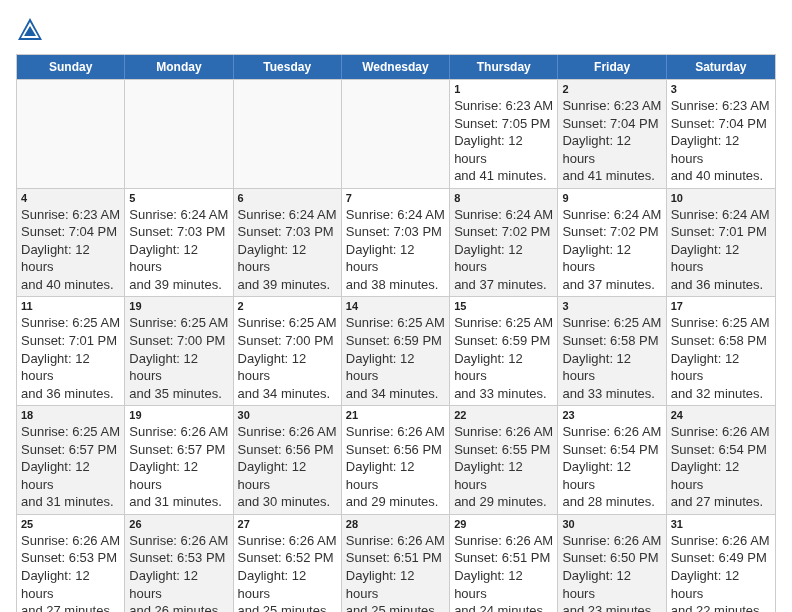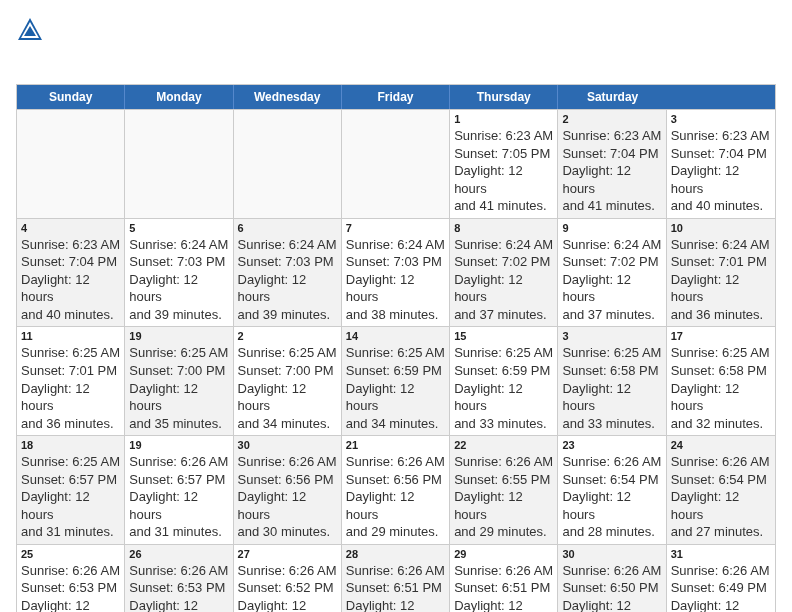--- a/index.html
+++ b/index.html
@@ -9,21 +9,20 @@
       width: 792px;
       height: 612px;
       overflow: hidden;
     }
     .page {
       width: 792px;
       height: 612px;
       padding: 16px;
       display: flex;
       flex-direction: column;
-      gap: 30px;
     }
     .header {
       display: flex;
       justify-content: space-between;
       align-items: flex-start;
       margin-bottom: 10px;
     }
     .logo {
       display: flex;
       align-items: center;
@@ -122,23 +121,24 @@
     <div class="title-section">
       <div class="month-title"></div>
       <div class="location"></div>
     </div>
   </div>
 
   <div class="calendar">
     <div class="cal-header">
     <div class="cal-header-cell">Sunday</div>
         <div class="cal-header-cell">Monday</div>
+        <div class="cal-header-cell">Tuesday</div>
         <div class="cal-header-cell">Wednesday</div>
+        <div class="cal-header-cell">Thursday</div>
         <div class="cal-header-cell">Friday</div>
-        <div class="cal-header-cell">Thursday</div>
         <div class="cal-header-cell">Saturday</div>
       </div>
     <div class="cal-body">
     <div class="cal-row">
           <div class="cal-cell empty"></div>
           <div class="cal-cell empty"></div>
           <div class="cal-cell empty"></div>
           <div class="cal-cell empty"></div>
           <div class="cal-cell">
             <div class="day-num">1</div>

